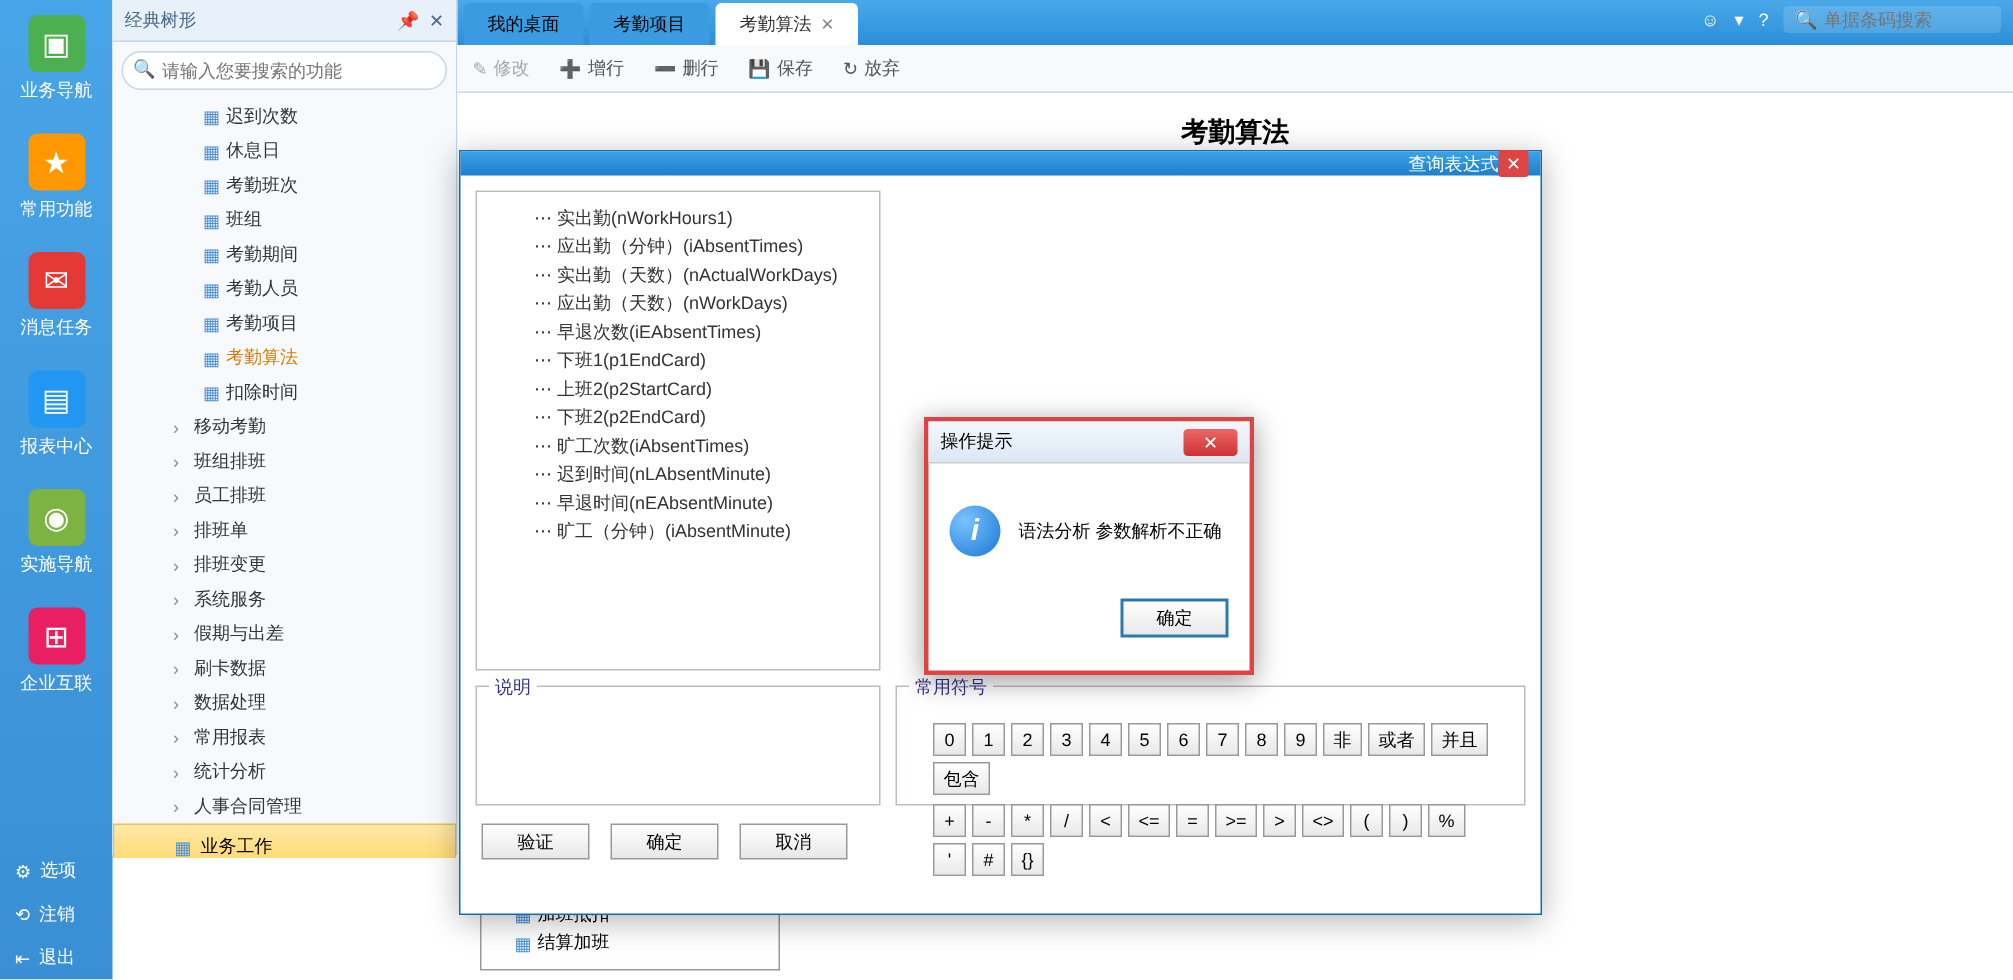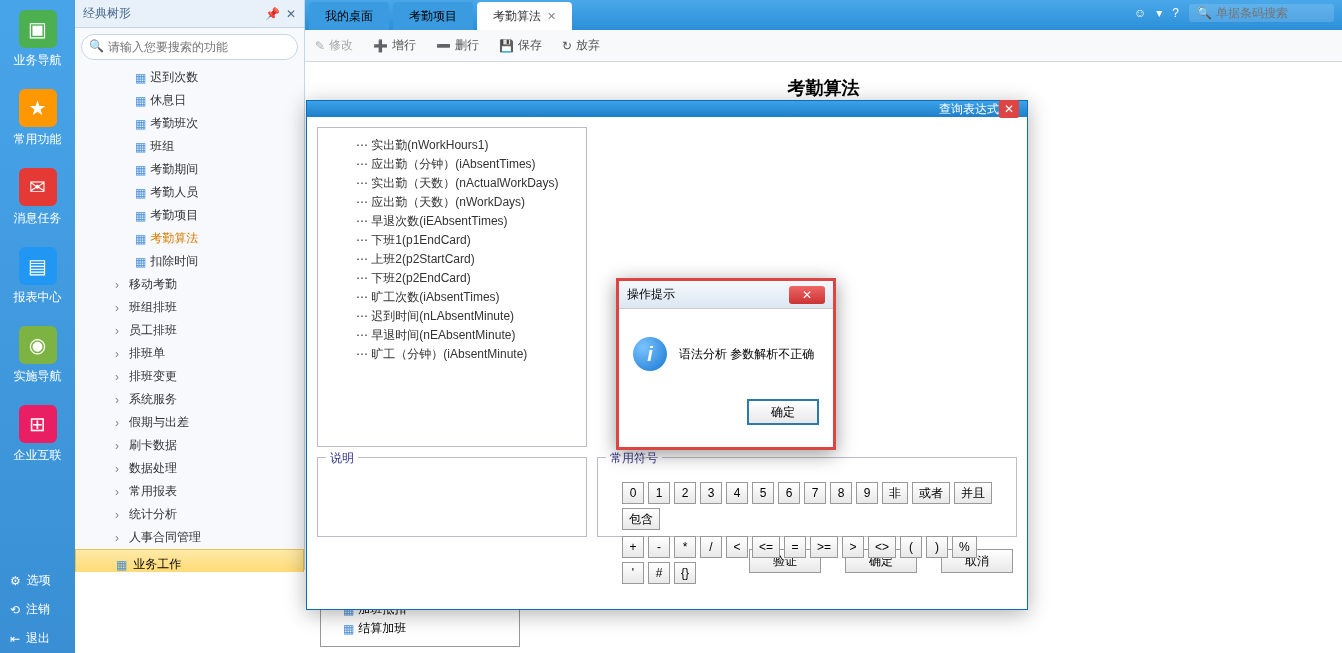--- a/index.html
+++ b/index.html
@@ -56,21 +56,21 @@
 .fieldset.left{flex:0 0 270px}
 .fs-label{position:absolute;top:-8px;left:8px;background:#fff;padding:0 4px;color:#338}
 .tree-list{height:300px;overflow-y:scroll;border:none;padding-right:4px}
 .tree-list .ti{padding:1px 0 1px 30px;white-space:nowrap;color:#333}
 .content-box{height:300px;white-space:pre;color:#333;line-height:1.5}
 .dlg-mid{display:flex;padding:0 10px;gap:10px;height:80px}
 .desc-box{flex:0 0 270px;border:1px solid #bbc;position:relative;padding:8px}
 .symbols-box{flex:1;border:1px solid #bbc;position:relative;padding:24px}
 .sym-row{display:flex;gap:4px;margin-bottom:6px;flex-wrap:wrap}
 .sym-btn{min-width:22px;height:22px;border:1px solid #999;background:linear-gradient(180deg,#fff,#e8e8e8);display:flex;align-items:center;justify-content:center;padding:0 6px;cursor:pointer;font-size:12px}
-.dlg-foot{display:flex;justify-content:flex-end;gap:24px;padding:12px 14px}
+.dlg-foot{display:flex;gap:14px;padding:12px 14px}
 .dlg-btn{width:72px;height:24px;border:1px solid #999;background:linear-gradient(180deg,#fff,#e8e8e8);cursor:pointer}
 .alert{position:absolute;left:616px;top:278px;width:220px;height:172px;background:#fff;border:3px solid #d44;box-shadow:0 4px 18px rgba(0,0,0,.4);z-index:10}
 .alert-head{height:28px;background:linear-gradient(180deg,#f4f8fc,#dce7f3);display:flex;align-items:center;justify-content:space-between;padding:0 8px;border-bottom:1px solid #ccc}
 .alert-x{width:36px;height:18px;background:linear-gradient(180deg,#e66,#c33);border-radius:3px;display:flex;align-items:center;justify-content:center;color:#fff;cursor:pointer}
 .alert-body{display:flex;align-items:center;gap:12px;padding:20px 14px;height:90px}
 .alert-icon{width:34px;height:34px;border-radius:50%;background:radial-gradient(circle at 30% 30%,#7ac3ff,#1976d2);color:#fff;display:flex;align-items:center;justify-content:center;font-size:20px;font-weight:bold;font-style:italic}
 .alert-foot{display:flex;justify-content:flex-end;padding:0 14px 8px}
 .alert-btn{width:72px;height:26px;border:2px solid #2a7ab0;background:linear-gradient(180deg,#fff,#e8e8e8);cursor:pointer}
 </style>
 </head>

